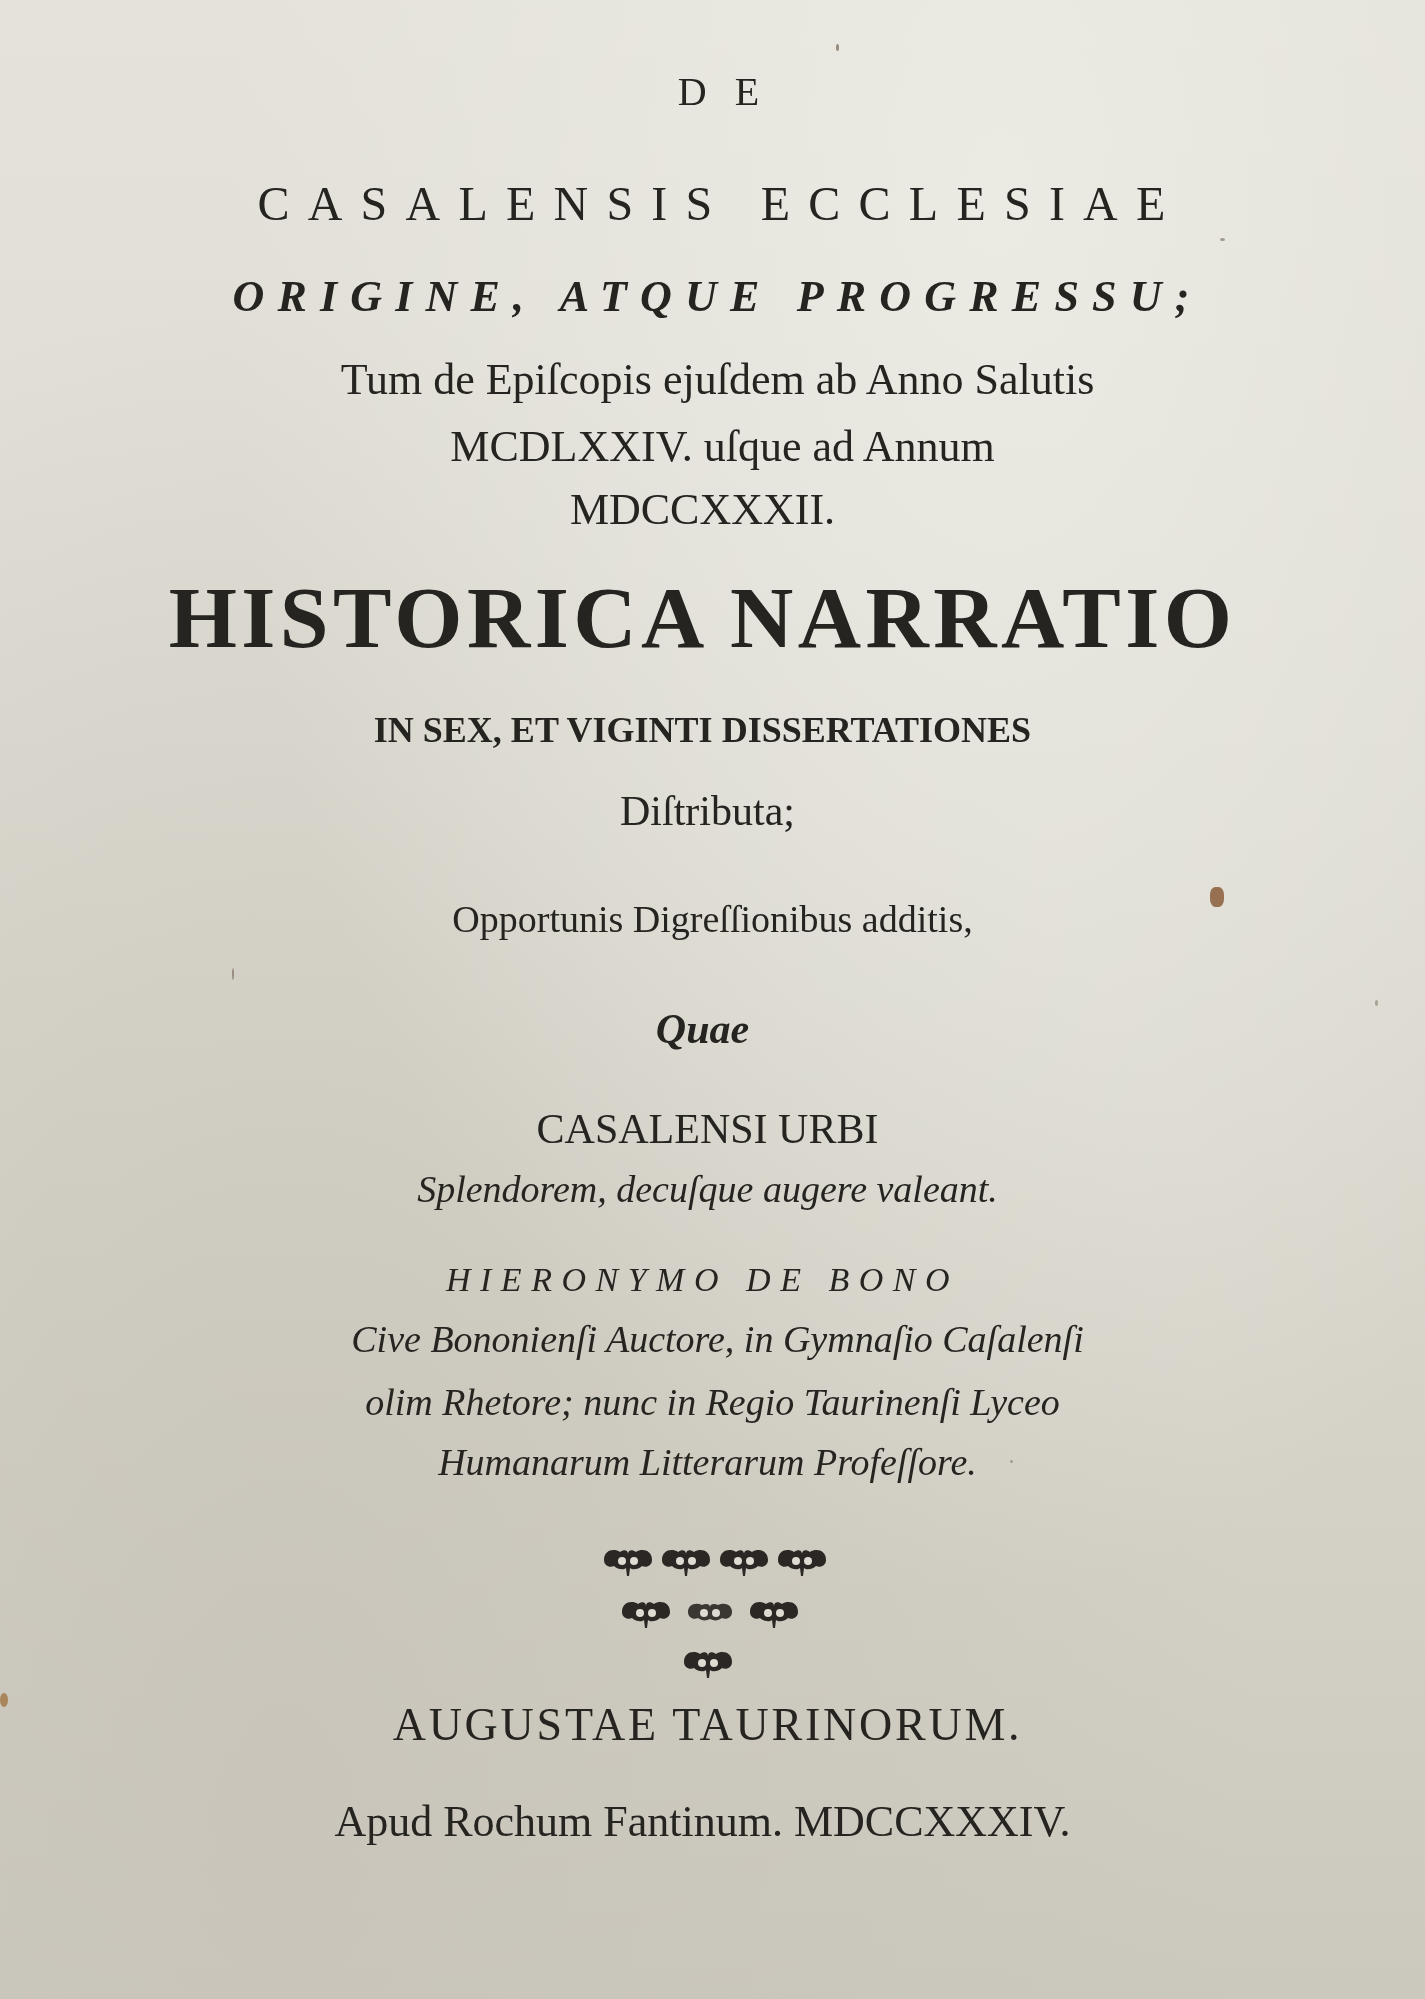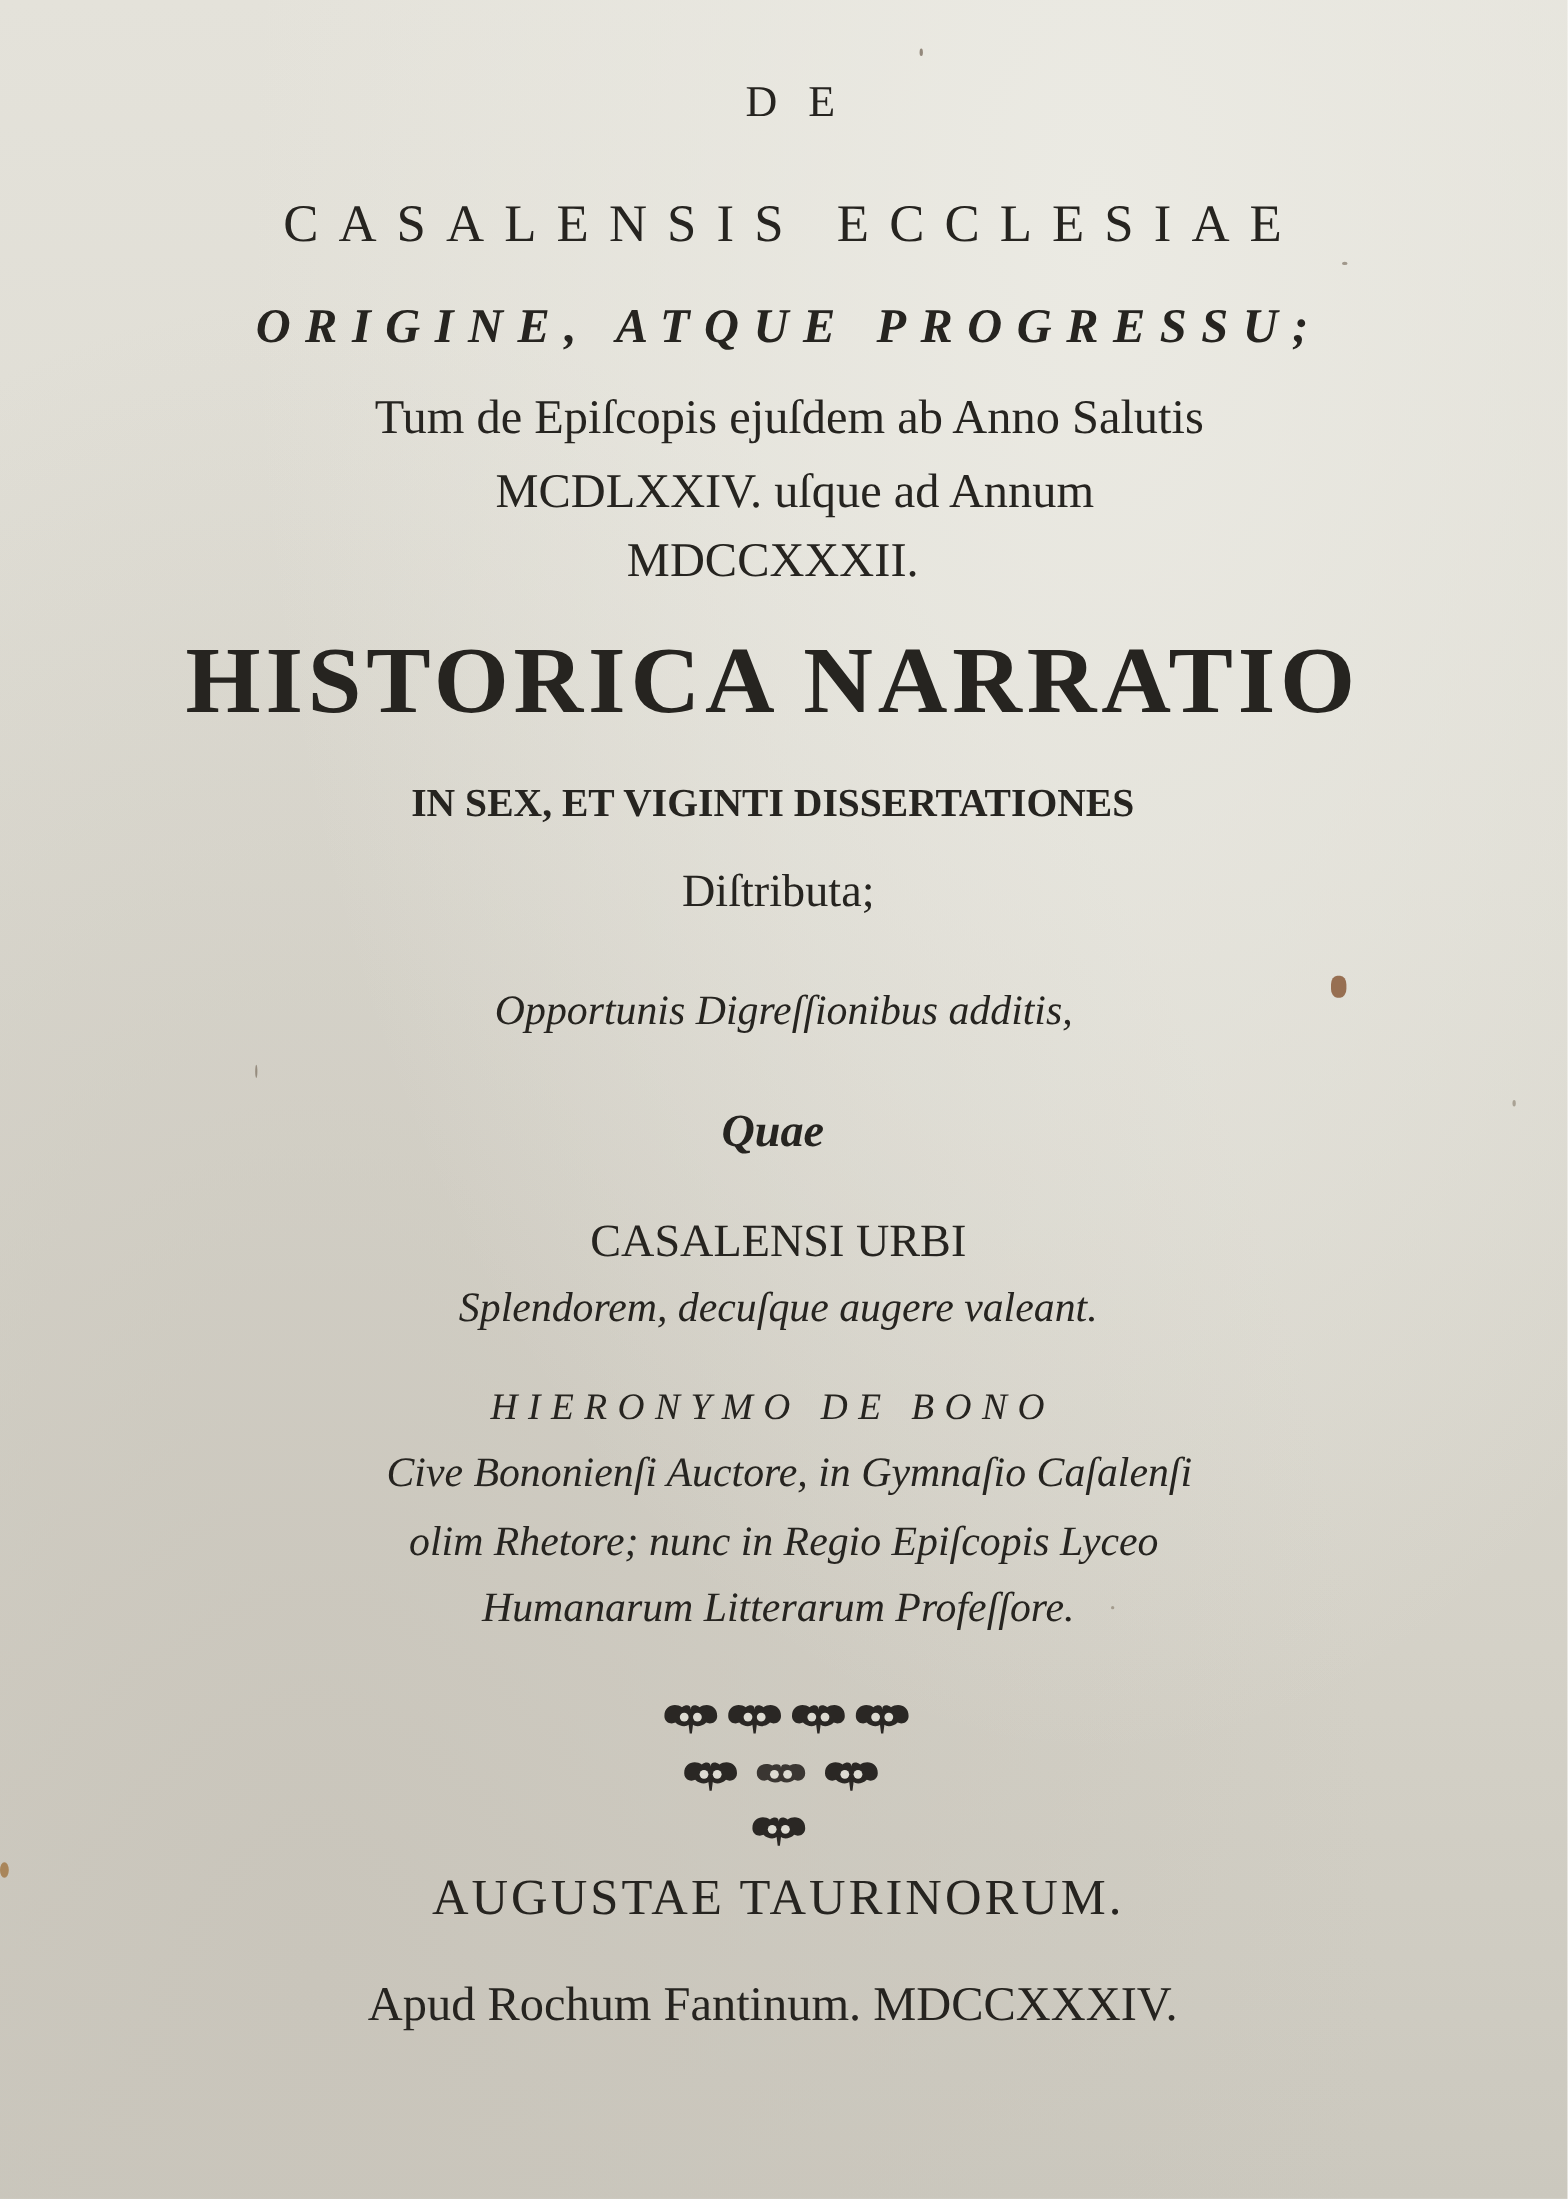--- a/index.html
+++ b/index.html
@@ -31,21 +31,21 @@
 
     #l-de { top: 72px; font-size: 40px; letter-spacing: 0.7em; padding-left: 0.7em; left: -8px; }
     #l-casalensis { top: 180px; font-size: 48px; letter-spacing: 0.38em; left: 8px; }
     #l-origine { top: 275px; font-size: 44px; letter-spacing: 0.3em; font-weight: bold; font-style: italic; left: 5px; }
     #l-tum { top: 358px; font-size: 44px; left: 5px; }
     #l-mcdlxxiv { top: 425px; font-size: 44px; left: 0px; margin-left: 10px; }
     #l-mdccxxxii { top: 488px; font-size: 44px; left: -10px; }
     #l-historica { top: 575px; font-size: 86px; font-weight: bold; letter-spacing: 0.05em; left: -10px; transform: scaleX(1.02); }
     #l-insex { top: 712px; font-size: 36px; font-weight: bold; left: -10px; }
     #l-distributa { top: 790px; font-size: 42px; left: -5px; }
-    #l-opportunis { top: 900px; font-size: 38px; font-style: italic; left: 0px; }
+    #l-opportunis { top: 900px; font-size: 38px; left: 0px; }
     #l-quae { top: 1008px; font-size: 42px; font-style: italic; font-weight: bold; left: -10px; }
     #l-urbi { top: 1108px; font-size: 42px; left: -5px; }
     #l-splendorem { top: 1170px; font-size: 38px; font-style: italic; left: -5px; }
     #l-hieronymo { top: 1263px; font-size: 34px; font-style: italic; letter-spacing: 0.28em; left: -10px; }
     #l-cive { top: 1320px; font-size: 38px; font-style: italic; left: 5px; }
     #l-olim { top: 1383px; font-size: 38px; font-style: italic; left: 0px; }
     #l-humanarum { top: 1443px; font-size: 38px; font-style: italic; left: -5px; }
     #l-augustae { top: 1702px; font-size: 46px; letter-spacing: 0.06em; left: -5px; }
     #l-apud { top: 1800px; font-size: 44px; left: -10px; }
 
@@ -97,21 +97,21 @@
 
   <div id="l-insex" class="line serif">IN SEX, ET VIGINTI DISSERTATIONES</div>
   <div id="l-distributa" class="line serif">Diſtributa;</div>
   <div id="l-opportunis" class="line serif">Opportunis Digreſſionibus additis,</div>
   <div id="l-quae" class="line serif">Quae</div>
   <div id="l-urbi" class="line serif">CASALENSI URBI</div>
   <div id="l-splendorem" class="line serif">Splendorem, decuſque augere valeant.</div>
 
   <div id="l-hieronymo" class="line serif">HIERONYMO DE BONO</div>
   <div id="l-cive" class="line serif">Cive Bononienſi Auctore, in Gymnaſio Caſalenſi</div>
-  <div id="l-olim" class="line serif">olim Rhetore; nunc in Regio Epiſcopis Lyceo</div>
+  <div id="l-olim" class="line serif">olim Rhetore; nunc in Regio Taurinenſi Lyceo</div>
   <div id="l-humanarum" class="line serif">Humanarum Litterarum Profeſſore.</div>
 
   <div id="orn-row-1" class="ornament">
     <span class="fleuron">
         <svg viewBox="0 0 52 32">
           <g fill="#2a2724">
             <path d="M2 14 C2 4 12 2 18 6 C22 3 26 4 26 8 C26 4 30 3 34 6 C40 2 50 4 50 14 C50 20 44 22 40 20 C36 24 30 24 28 22 L27 30 L25 30 L24 22 C22 24 16 24 12 20 C8 22 2 20 2 14 Z"></path>
           </g>
           <g fill="#dddbd2">
             <circle cx="20" cy="15" r="4"></circle>

